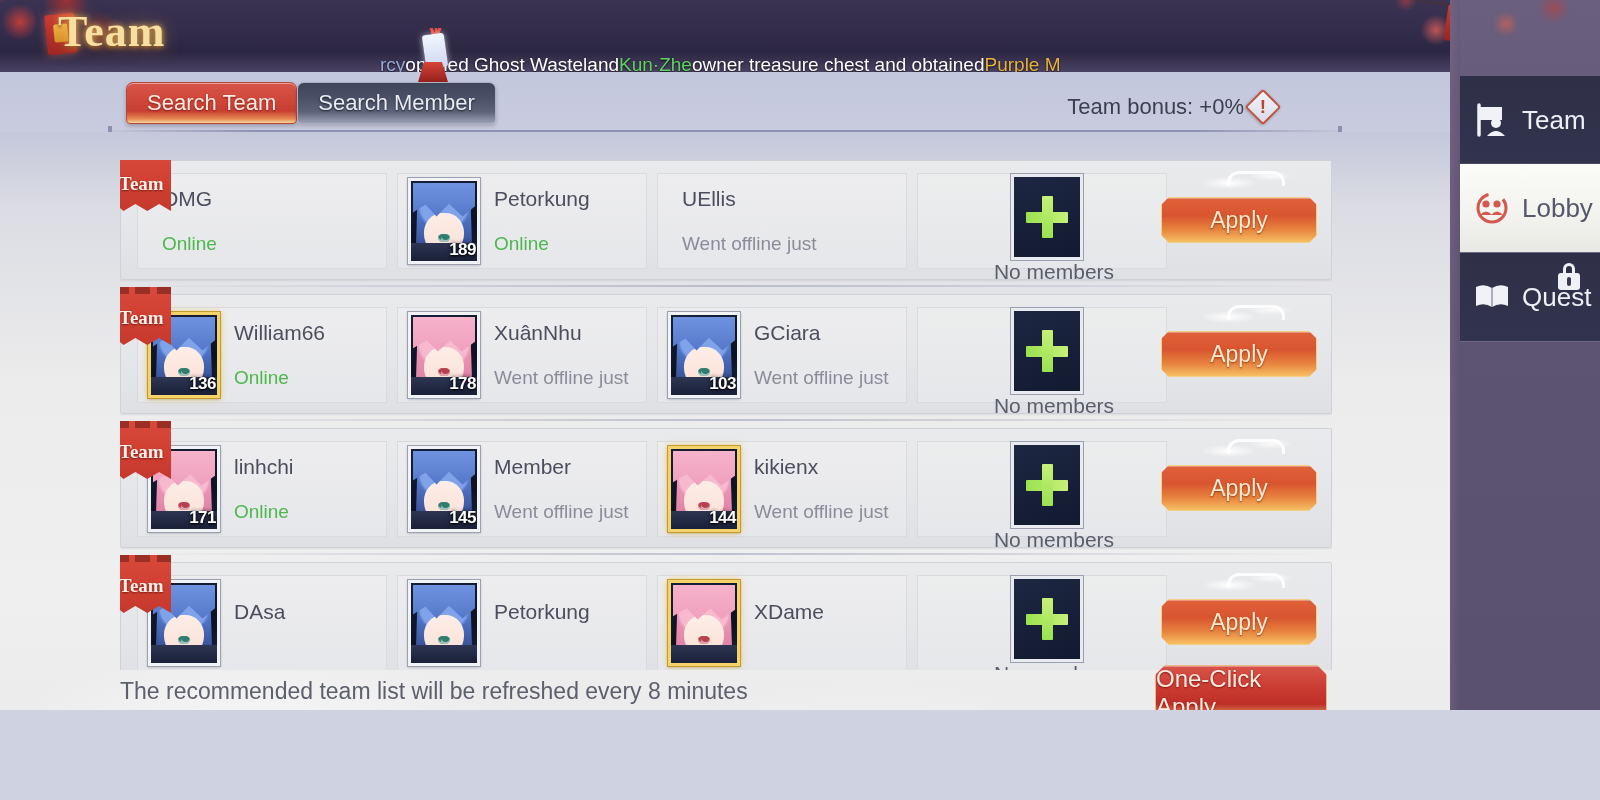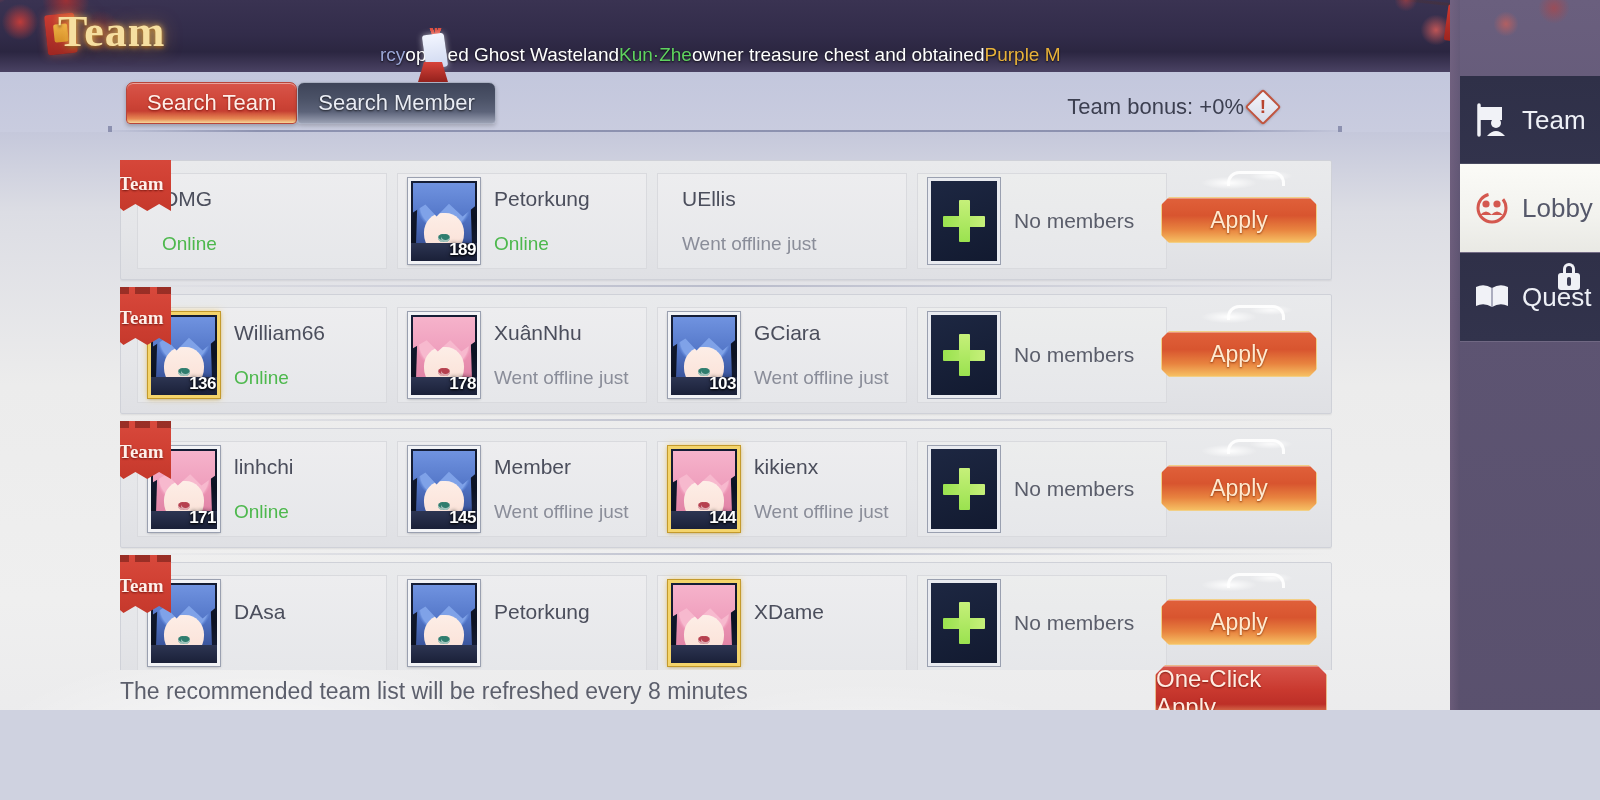--- a/index.html
+++ b/index.html
@@ -84,21 +84,21 @@
   }
   .close-btn {
     position:absolute; right:22px; top:6px; width:48px; height:48px;
     display:flex; align-items:center; justify-content:center;
     cursor:pointer;
   }
   .close-btn svg { filter:drop-shadow(0 0 7px rgba(255,255,255,.95)); }
 
   
   .marquee {
-    position:absolute; left:380px; top:38px; width:760px; height:34px;
+    position:absolute; left:380px; top:48px; width:760px; height:34px;
     display:flex; align-items:center; overflow:hidden;
     font-size:19px; color:#ffffff; white-space:nowrap;
     text-shadow:0 1px 2px rgba(0,0,0,.8);
   }
   .marquee .hl-green { color:#5fd35f; }
   .marquee .hl-gold  { color:#e8b23a; }
   .marquee .hl-dim   { color:#9aa6d6; }
   .marquee-icon {
     position:absolute; left:410px; top:28px; width:56px; height:56px;
     z-index:4;
@@ -234,21 +234,21 @@
     text-shadow:0 1px 2px rgba(110,20,14,.9);
   }
 
   .slots { position:absolute; left:16px; top:12px; display:flex; gap:0; }
   .slot {
     width:250px; height:96px; margin-right:10px;
     background:linear-gradient(180deg,#ededef,#e6e7ea);
     border:1px solid #d9dade;
     display:flex; align-items:center; padding-left:10px;
   }
-  .slot.empty-slot { background:linear-gradient(180deg,#eceded,#e6e7ea); }
+  .slot.empty-slot { background:linear-gradient(180deg,#eceded,#e6e7ea);flex-direction:column; }
 
   .avatar {
     position:relative; width:72px; height:86px; flex:0 0 auto;
     border:3px solid #f2f3f6;
     outline:1px solid #9aa0b0;
     box-shadow:0 1px 3px rgba(0,0,0,.3);
     overflow:hidden;
     background:#101728;
   }
   .avatar.gold { border-color:#f4d46a; outline-color:#c49a2c;

